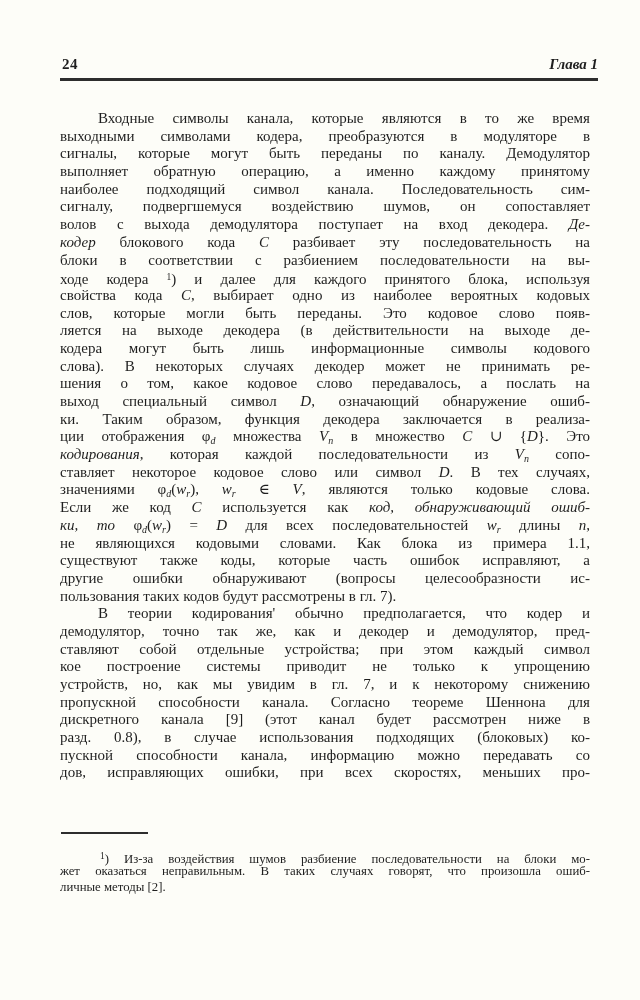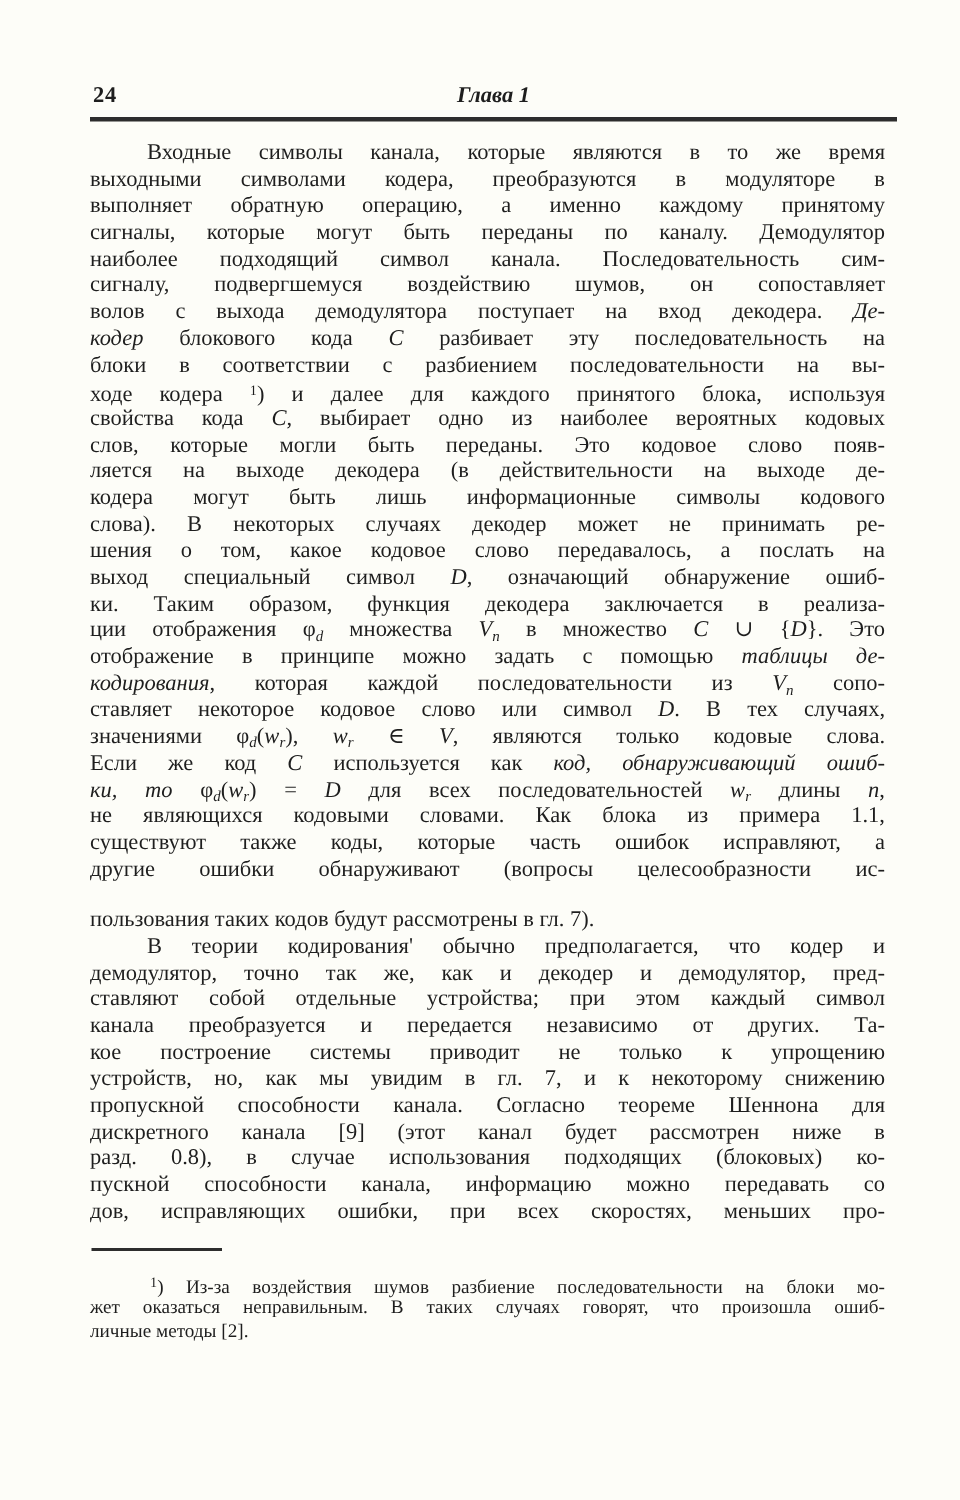--- a/index.html
+++ b/index.html
@@ -6,28 +6,28 @@
   body {
     width: 640px; height: 1000px;
     background: #fdfdf8;
     font-family: "Liberation Serif", "DejaVu Serif", serif;
     color: #1e1e1e;
   }
   .page { position: relative; width: 640px; height: 1000px; overflow: hidden; }
 
   .page-header { position: absolute; left: 60px; top: 56px; width: 538px; height: 18px; }
   .page-number { position: absolute; left: 2px; top: 0; font-size: 15px; font-weight: bold; letter-spacing: 0.5px; }
-  .chapter-title { position: absolute; left: 0; top: 0; width: 100%; text-align: center; font-size: 15px; font-style: italic; font-weight: bold; }
+  .chapter-title { position: absolute; left: 0; top: 0; width: 100%; text-align: right; font-size: 15px; font-style: italic; font-weight: bold; }
   .header-rule { position: absolute; left: 60px; top: 78px; width: 538px; height: 3px; background: #2d2d2d; }
 
-  .body-text { position: absolute; left: 60px; top: 94px; width: 530px; }
+  .body-text { position: absolute; left: 60px; top: 110px; width: 530px; }
   .bl { height: 17.7px; line-height: 17.7px; font-size: 15px;
         text-align: justify; text-align-last: justify; white-space: normal; }
   .bl.ind { text-indent: 38px; }
-  .bl.end { text-align-last: left; margin-top: 16px; }
+  .bl.end { text-align-last: left; }
 
   .footnote-separator { position: absolute; left: 61px; top: 832px; width: 87px; height: 2px; background: #2d2d2d; }
   .footnote-text { position: absolute; left: 60px; top: 849px; width: 530px; }
   .fl { height: 15.3px; line-height: 15.3px; font-size: 12.8px;
         text-align: justify; text-align-last: justify; }
   .fl.ind { text-indent: 40px; }
   .fl.end { text-align-last: left; }
 
   .s-r { }
   .s-i { font-style: italic; }
@@ -40,51 +40,49 @@
 <div class="page">
   <div class="page-header">
     <span class="page-number">24</span>
     <span class="chapter-title">Глава 1</span>
   </div>
   <div class="header-rule"></div>
 
   <div class="body-text">
       <div class="bl ind"><span class="s-r">Входные символы канала, которые являются в то же время</span></div>
       <div class="bl"><span class="s-r">выходными символами кодера, преобразуются в модуляторе в</span></div>
+      <div class="bl"><span class="s-r">сигналы, которые могут быть переданы по каналу. Демодулятор</span></div>
       <div class="bl"><span class="s-r">выполняет обратную операцию, а именно каждому принятому</span></div>
-      <div class="bl"><span class="s-r">сигналы, которые могут быть переданы по каналу. Демодулятор</span></div>
       <div class="bl"><span class="s-r">наиболее подходящий символ канала. Последовательность сим-</span></div>
       <div class="bl"><span class="s-r">сигналу, подвергшемуся воздействию шумов, он сопоставляет</span></div>
       <div class="bl"><span class="s-r">волов с выхода демодулятора поступает на вход декодера. </span><span class="s-i">Де-</span></div>
       <div class="bl"><span class="s-i">кодер</span><span class="s-r"> блокового кода </span><span class="s-i">C</span><span class="s-r"> разбивает эту последовательность на</span></div>
       <div class="bl"><span class="s-r">блоки в соответствии с разбиением последовательности на вы-</span></div>
       <div class="bl"><span class="s-r">ходе кодера </span><span class="s-sup">1</span><span class="s-r">) и далее для каждого принятого блока, используя</span></div>
       <div class="bl"><span class="s-r">свойства кода </span><span class="s-i">C</span><span class="s-r">, выбирает одно из наиболее вероятных кодовых</span></div>
       <div class="bl"><span class="s-r">слов, которые могли быть переданы. Это кодовое слово появ-</span></div>
       <div class="bl"><span class="s-r">ляется на выходе декодера (в действительности на выходе де-</span></div>
       <div class="bl"><span class="s-r">кодера могут быть лишь информационные символы кодового</span></div>
       <div class="bl"><span class="s-r">слова). В некоторых случаях декодер может не принимать ре-</span></div>
       <div class="bl"><span class="s-r">шения о том, какое кодовое слово передавалось, а послать на</span></div>
       <div class="bl"><span class="s-r">выход специальный символ </span><span class="s-i">D</span><span class="s-r">, означающий обнаружение ошиб-</span></div>
       <div class="bl"><span class="s-r">ки. Таким образом, функция декодера заключается в реализа-</span></div>
       <div class="bl"><span class="s-r">ции отображения φ</span><span class="s-isub">d</span><span class="s-r"> множества </span><span class="s-i">V</span><span class="s-isub">n</span><span class="s-r"> в множество </span><span class="s-i">C</span><span class="s-r"> ∪ {</span><span class="s-i">D</span><span class="s-r">}. Это</span></div>
-      <div class="bl"><span class="s-r">отображение в принципе можно задать с помощью </span><span class="s-i">таблицы де-</span></div>
       <div class="bl"><span class="s-i">кодирования</span><span class="s-r">, которая каждой последовательности из </span><span class="s-i">V</span><span class="s-isub">n</span><span class="s-r"> сопо-</span></div>
       <div class="bl"><span class="s-r">ставляет некоторое кодовое слово или символ </span><span class="s-i">D</span><span class="s-r">. В тех случаях,</span></div>
       <div class="bl"><span class="s-r">значениями φ</span><span class="s-isub">d</span><span class="s-r">(</span><span class="s-i">w</span><span class="s-isub">r</span><span class="s-r">), </span><span class="s-i">w</span><span class="s-isub">r</span><span class="s-r"> ∈ </span><span class="s-i">V</span><span class="s-r">, являются только кодовые слова.</span></div>
       <div class="bl"><span class="s-r">Если же код </span><span class="s-i">C</span><span class="s-r"> используется как </span><span class="s-i">код, обнаруживающий ошиб-</span></div>
       <div class="bl"><span class="s-i">ки, то</span><span class="s-r"> φ</span><span class="s-isub">d</span><span class="s-r">(</span><span class="s-i">w</span><span class="s-isub">r</span><span class="s-r">) = </span><span class="s-i">D</span><span class="s-r"> для всех последовательностей </span><span class="s-i">w</span><span class="s-isub">r</span><span class="s-r"> длины </span><span class="s-i">n</span><span class="s-r">,</span></div>
       <div class="bl"><span class="s-r">не являющихся кодовыми словами. Как блока из примера 1.1,</span></div>
       <div class="bl"><span class="s-r">существуют также коды, которые часть ошибок исправляют, а</span></div>
       <div class="bl"><span class="s-r">другие ошибки обнаруживают (вопросы целесообразности ис-</span></div>
       <div class="bl end"><span class="s-r">пользования таких кодов будут рассмотрены в гл. 7).</span></div>
       <div class="bl ind"><span class="s-r">В теории кодирования' обычно предполагается, что кодер и</span></div>
       <div class="bl"><span class="s-r">демодулятор, точно так же, как и декодер и демодулятор, пред-</span></div>
       <div class="bl"><span class="s-r">ставляют собой отдельные устройства; при этом каждый символ</span></div>
-      <div class="bl"><span class="s-r">канала преобразуется и передается независимо от других. Та-</span></div>
       <div class="bl"><span class="s-r">кое построение системы приводит не только к упрощению</span></div>
       <div class="bl"><span class="s-r">устройств, но, как мы увидим в гл. 7, и к некоторому снижению</span></div>
       <div class="bl"><span class="s-r">пропускной способности канала. Согласно теореме Шеннона для</span></div>
       <div class="bl"><span class="s-r">дискретного канала [9] (этот канал будет рассмотрен ниже в</span></div>
       <div class="bl"><span class="s-r">разд. 0.8), в случае использования подходящих (блоковых) ко-</span></div>
       <div class="bl"><span class="s-r">пускной способности канала, информацию можно передавать со</span></div>
       <div class="bl"><span class="s-r">дов, исправляющих ошибки, при всех скоростях, меньших про-</span></div>
     </div>
 
   <div class="footnote-separator"></div>

